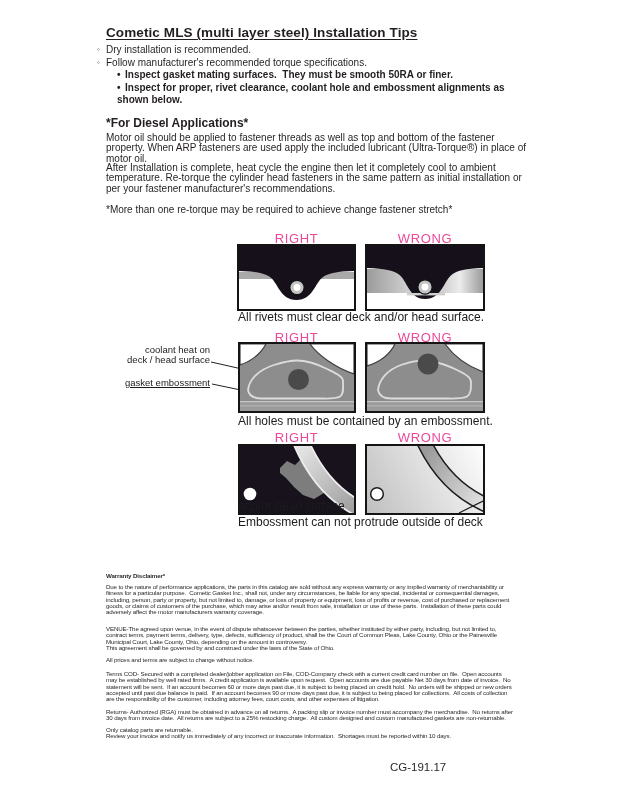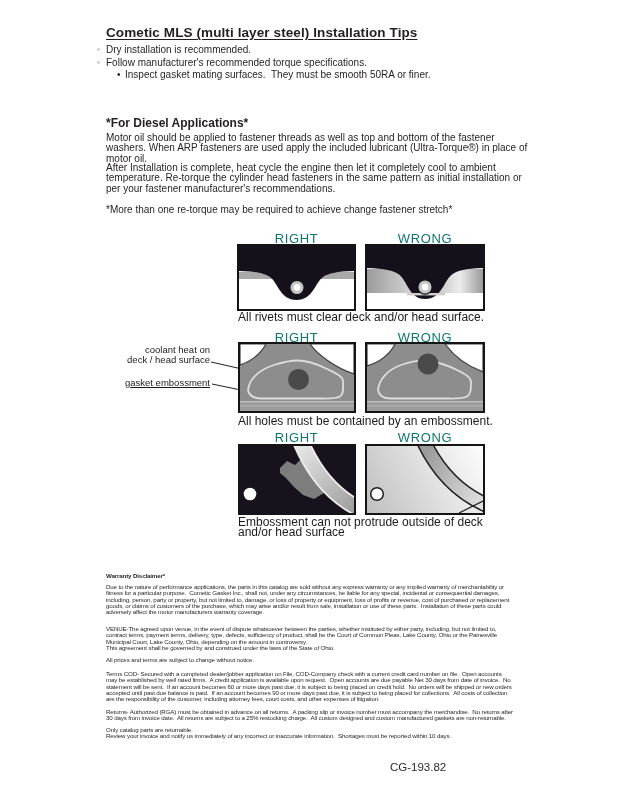--- a/index.html
+++ b/index.html
@@ -11,45 +11,45 @@
   .abs { position:absolute; }
 
   .title {
     left:106px; top:25px; font-size:13.5px; font-weight:bold;
     text-decoration:underline; text-underline-offset:2px; letter-spacing:0.1px;
   }
 
   .bullets { left:97px; top:44px; font-size:10px; line-height:12.5px; width:440px; }
   .b-line { white-space:pre-wrap; }
   .b-mark { display:inline-block; width:9px; font-size:8px; vertical-align:1px; }
-  .sub { padding-left:20px; }
+  .sub { padding-left:20px;font-weight:bold; }
   .s-mark { display:inline-block; width:8px; font-size:10px; }
 
   .diesel-h { left:106px; top:116px; font-size:12px; font-weight:bold; }
   .para { left:106px; width:424px; font-size:10px; line-height:10.4px; white-space:pre-wrap; }
   .p1 { top:133px; }
   .p2 { top:163px; }
   .p3 { top:205px; }
 
-  .dlabel { font-size:13px; letter-spacing:0.6px; text-align:center; color:#0f766e; }
+  .dlabel { font-size:13px; letter-spacing:0.6px; text-align:center; color:#ec4899; }
   .lab-r1 { top:231px; } .lab-r2 { top:330px; } .lab-r3 { top:430px; }
   .lab-left  { left:237px; width:119px; }
   .lab-right { left:365px; width:120px; }
 
   .dbox { box-sizing:border-box; border:2px solid #141414; overflow:hidden; background:#fff; }
   .dbox svg { display:block; width:100%; height:100%; }
   .r1l { left:237px; top:244px; width:119px; height:67px; }
   .r1r { left:365px; top:244px; width:120px; height:67px; }
   .r2l { left:238px; top:342px; width:118px; height:71px; }
   .r2r { left:365px; top:342px; width:120px; height:71px; }
   .r3l { left:238px; top:444px; width:118px; height:71px; }
   .r3r { left:365px; top:444px; width:120px; height:71px; }
 
   .caption { left:238px; font-size:12px; line-height:10.2px; color:#1c1c1c; white-space:pre-wrap; }
-  .cap1 { top:312px; } .cap2 { top:416px; } .cap3a { top:517px; } .cap3b { top:527px; }
+  .cap1 { top:312px; } .cap2 { top:416px; } .cap3a { top:517px; } .cap3b { top:501px; }
 
   .ann { left:90px; width:120px; text-align:right; font-size:9.5px; line-height:10px; color:#1c1c1c; }
   .ann1a { top:345px; } .ann1b { top:355px; } .ann2 { top:378px;text-decoration:underline; }
   .leaders { left:210px; top:357px; width:92px; height:42px; }
 
   .warr { left:106px; width:407px; font-size:6.2px; line-height:6.3px;
           letter-spacing:-0.15px; color:#2a2a2a; white-space:pre-wrap; }
   .wh   { top:573px; font-weight:bold; }
   .wp1  { top:584px; }
   .wp2  { top:626px; }
@@ -62,24 +62,25 @@
 </style>
 </head>
 <body>
 
 <div class="abs title">Cometic MLS (multi layer steel) Installation Tips</div>
 
 <div class="abs bullets">
   <div class="b-line"><span class="b-mark">◦</span><span>Dry installation is recommended.</span></div>
   <div class="b-line"><span class="b-mark">◦</span><span>Follow manufacturer's recommended torque specifications.</span></div>
   <div class="b-line sub"><span class="s-mark">•</span><span>Inspect gasket mating surfaces.  They must be smooth 50RA or finer.</span></div>
+  <div class="b-line sub"><span class="s-mark">•</span><span>Inspect for proper, rivet clearance, coolant hole and embossment alignments as shown below.</span></div>
 </div>
 
 <div class="abs diesel-h">*For Diesel Applications*</div>
-<div class="abs para p1">Motor oil should be applied to fastener threads as well as top and bottom of the fastener washers. When ARP fasteners are used apply the included lubricant (Ultra-Torque®) in place of motor oil.</div>
+<div class="abs para p1">Motor oil should be applied to fastener threads as well as top and bottom of the fastener property. When ARP fasteners are used apply the included lubricant (Ultra-Torque®) in place of motor oil.</div>
 <div class="abs para p2">After Installation is complete, heat cycle the engine then let it completely cool to ambient temperature. Re-torque the cylinder head fasteners in the same pattern as initial installation or per your fastener manufacturer's recommendations.</div>
 <div class="abs para p3">*More than one re-torque may be required to achieve change fastener stretch*</div>
 
 <div class="abs dlabel lab-r1 lab-left">RIGHT</div>
 <div class="abs dlabel lab-r1 lab-right">WRONG</div>
 
 <div class="abs dbox r1l">
   <svg viewBox="0 0 115 63" preserveAspectRatio="none">
     <rect width="115" height="63" fill="#ffffff"></rect>
     <rect y="26" width="115" height="7" fill="#a9a9a9"></rect>
@@ -198,13 +199,13 @@
 <div class="abs warr wh">Warranty Disclaimer*</div>
 <div class="abs warr wp1">Due to the nature of performance applications, the parts in this catalog are sold without any express warranty or any implied warranty of merchantability or fitness for a particular purpose.  Cometic Gasket Inc., shall not, under any circumstances, be liable for any special, incidental or consequential damages, including, person, party or property, but not limited to, damage, or loss of property or equipment, loss of profits or revenue, cost of purchased or replacement goods, or claims of customers of the purchase, which may arise and/or result from sale, installation or use of these parts.  Installation of these parts could adversely affect the motor manufacturers warranty coverage.</div>
 <div class="abs warr wp2">VENUE-The agreed upon venue, in the event of dispute whatsoever between the parties, whether instituted by either party, including, but not limited to, contract terms, payment terms, delivery, type, defects, sufficiency of product, shall be the Court of Common Pleas, Lake County, Ohio or the Painesville Municipal Court, Lake County, Ohio, depending on the amount in controversy.
 This agreement shall be governed by and construed under the laws of the State of Ohio.</div>
 <div class="abs warr wp3">All prices and terms are subject to change without notice.</div>
 <div class="abs warr wp4">Terms COD- Secured with a completed dealer/jobber application on File, COD-Company check with a current credit card number on file.  Open accounts may be established by well rated firms.  A credit application is available upon request.  Open accounts are due payable Net 30 days from date of invoice.  No statement will be sent.  If an account becomes 60 or more days past due, it is subject to being placed on credit hold.  No orders will be shipped or new orders accepted until past due balance is paid.  If an account becomes 90 or more days past due, it is subject to being placed for collections.  All costs of collection are the responsibility of the customer, including attorney fees, court costs, and other expenses of litigation.</div>
 <div class="abs warr wp5">Returns- Authorized (RGA) must be obtained in advance on all returns.  A packing slip or invoice number must accompany the merchandise.  No returns after 30 days from invoice date.  All returns are subject to a 25% restocking charge.  All custom designed and custom manufactured gaskets are non-returnable.</div>
 <div class="abs warr wp6">Only catalog parts are returnable.
 Review your invoice and notify us immediately of any incorrect or inaccurate information.  Shortages must be reported within 10 days.</div>
 
-<div class="abs pagenum">CG-193.82</div>
+<div class="abs pagenum">CG-191.17</div>
 
 </body></html>

